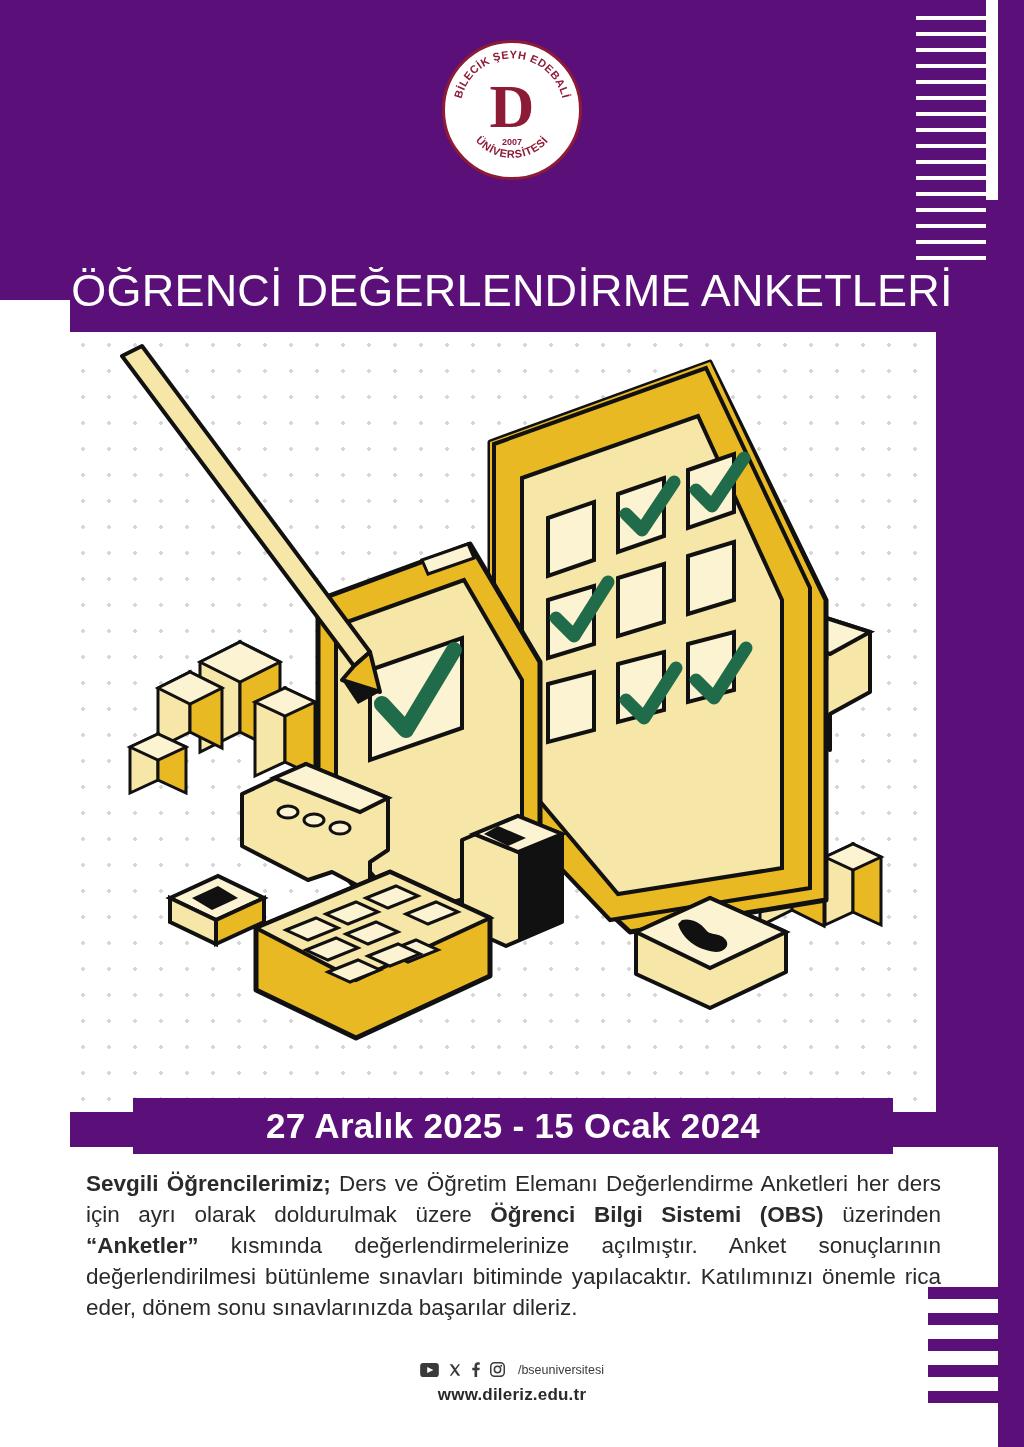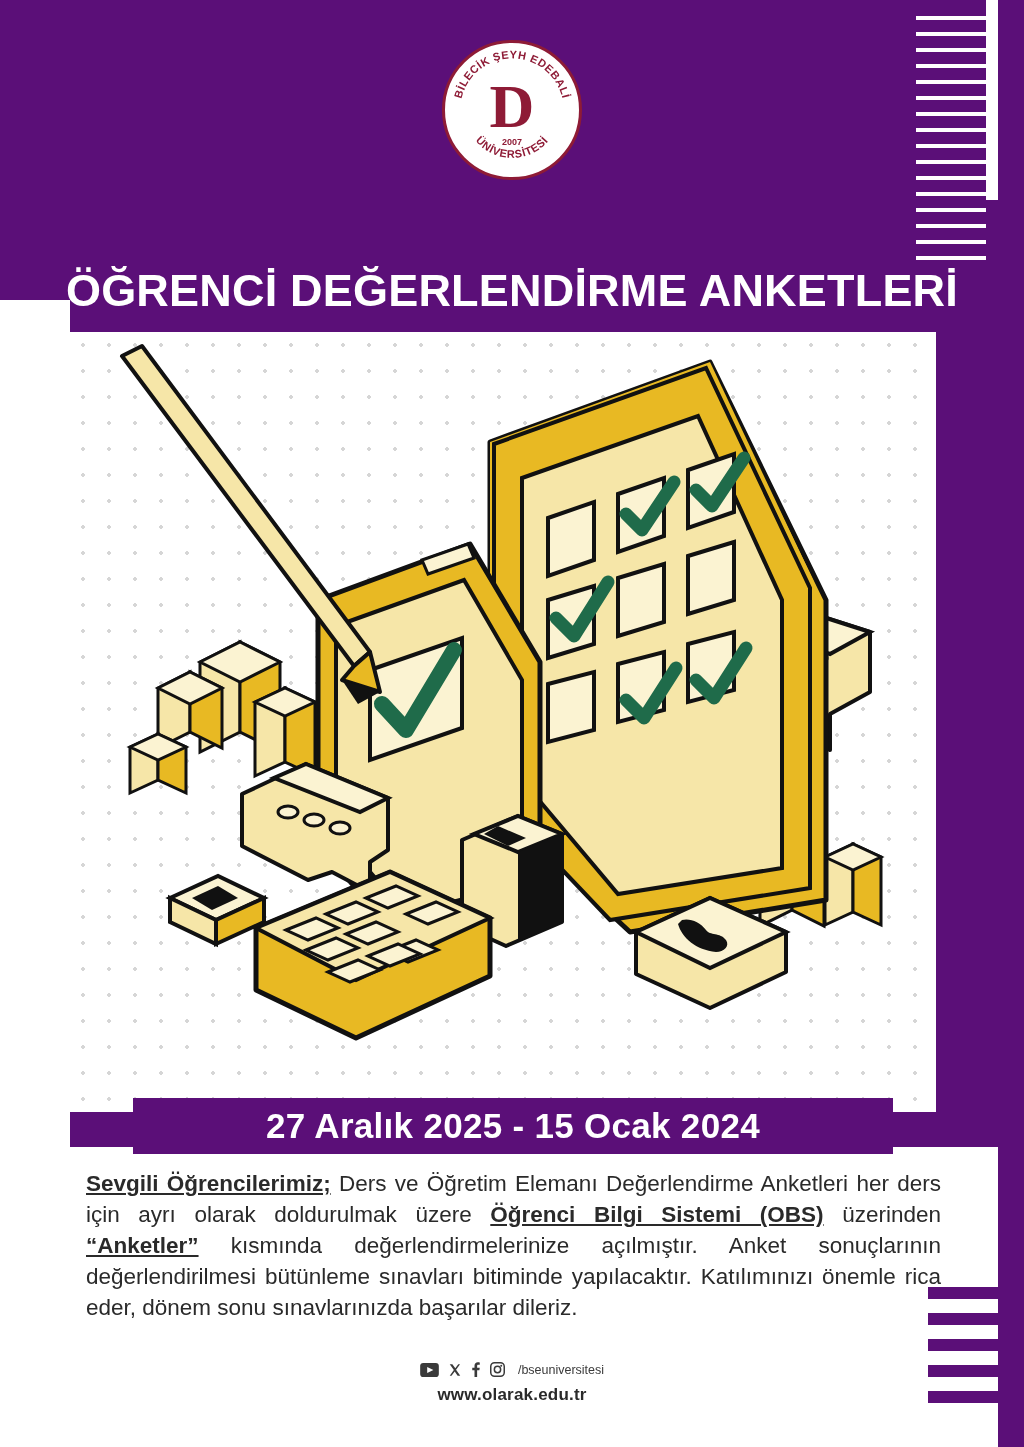--- a/index.html
+++ b/index.html
@@ -115,21 +115,21 @@
     font-size: 25px;
     font-weight: bold;
     letter-spacing: -0.2px;
   }
   .title {
     position: absolute;
     top: 265px; left: 0; width: 1024px;
     text-align: center;
     color: #ffffff;
     font-size: 45px;
-    font-weight: bold;
+    font-weight: normal;
     letter-spacing: 0.2px;
   }
 
   
   .art-panel {
     position: absolute;
     left: 70px; top: 332px;
     width: 866px; height: 780px;
     background: #ffffff;
     overflow: hidden;
@@ -160,21 +160,21 @@
   
   .body-text {
     position: absolute;
     left: 86px; top: 1168px;
     width: 855px;
     color: #2a2a2a;
     font-size: 22.5px;
     line-height: 1.38;
     text-align: justify;
   }
-  .body-text b { font-weight: bold; text-decoration: underline; }
+  .body-text b { font-weight: bold; }
 
   
   .footer {
     position: absolute;
     left: 0; bottom: 42px; width: 1024px;
     text-align: center;
   }
   .social-row {
     display: flex; align-items: center; justify-content: center;
     gap: 9px;
@@ -439,16 +439,16 @@
       </span>
       <span class="ico">
         <svg width="15" height="15" viewBox="0 0 20 20">
             <rect x="1" y="1" width="18" height="18" rx="5" fill="none" stroke="#3a3a3a" stroke-width="2"></rect>
             <circle cx="10" cy="10" r="4.2" fill="none" stroke="#3a3a3a" stroke-width="2"></circle>
             <circle cx="15" cy="5" r="1.3" fill="#3a3a3a"></circle>
           </svg>
       </span>
       <span class="handle">/bseuniversitesi</span>
     </div>
-    <div class="site">www.olarak.edu.tr</div>
+    <div class="site">www.dileriz.edu.tr</div>
   </div>
 
 </div>
 
 </body></html>

